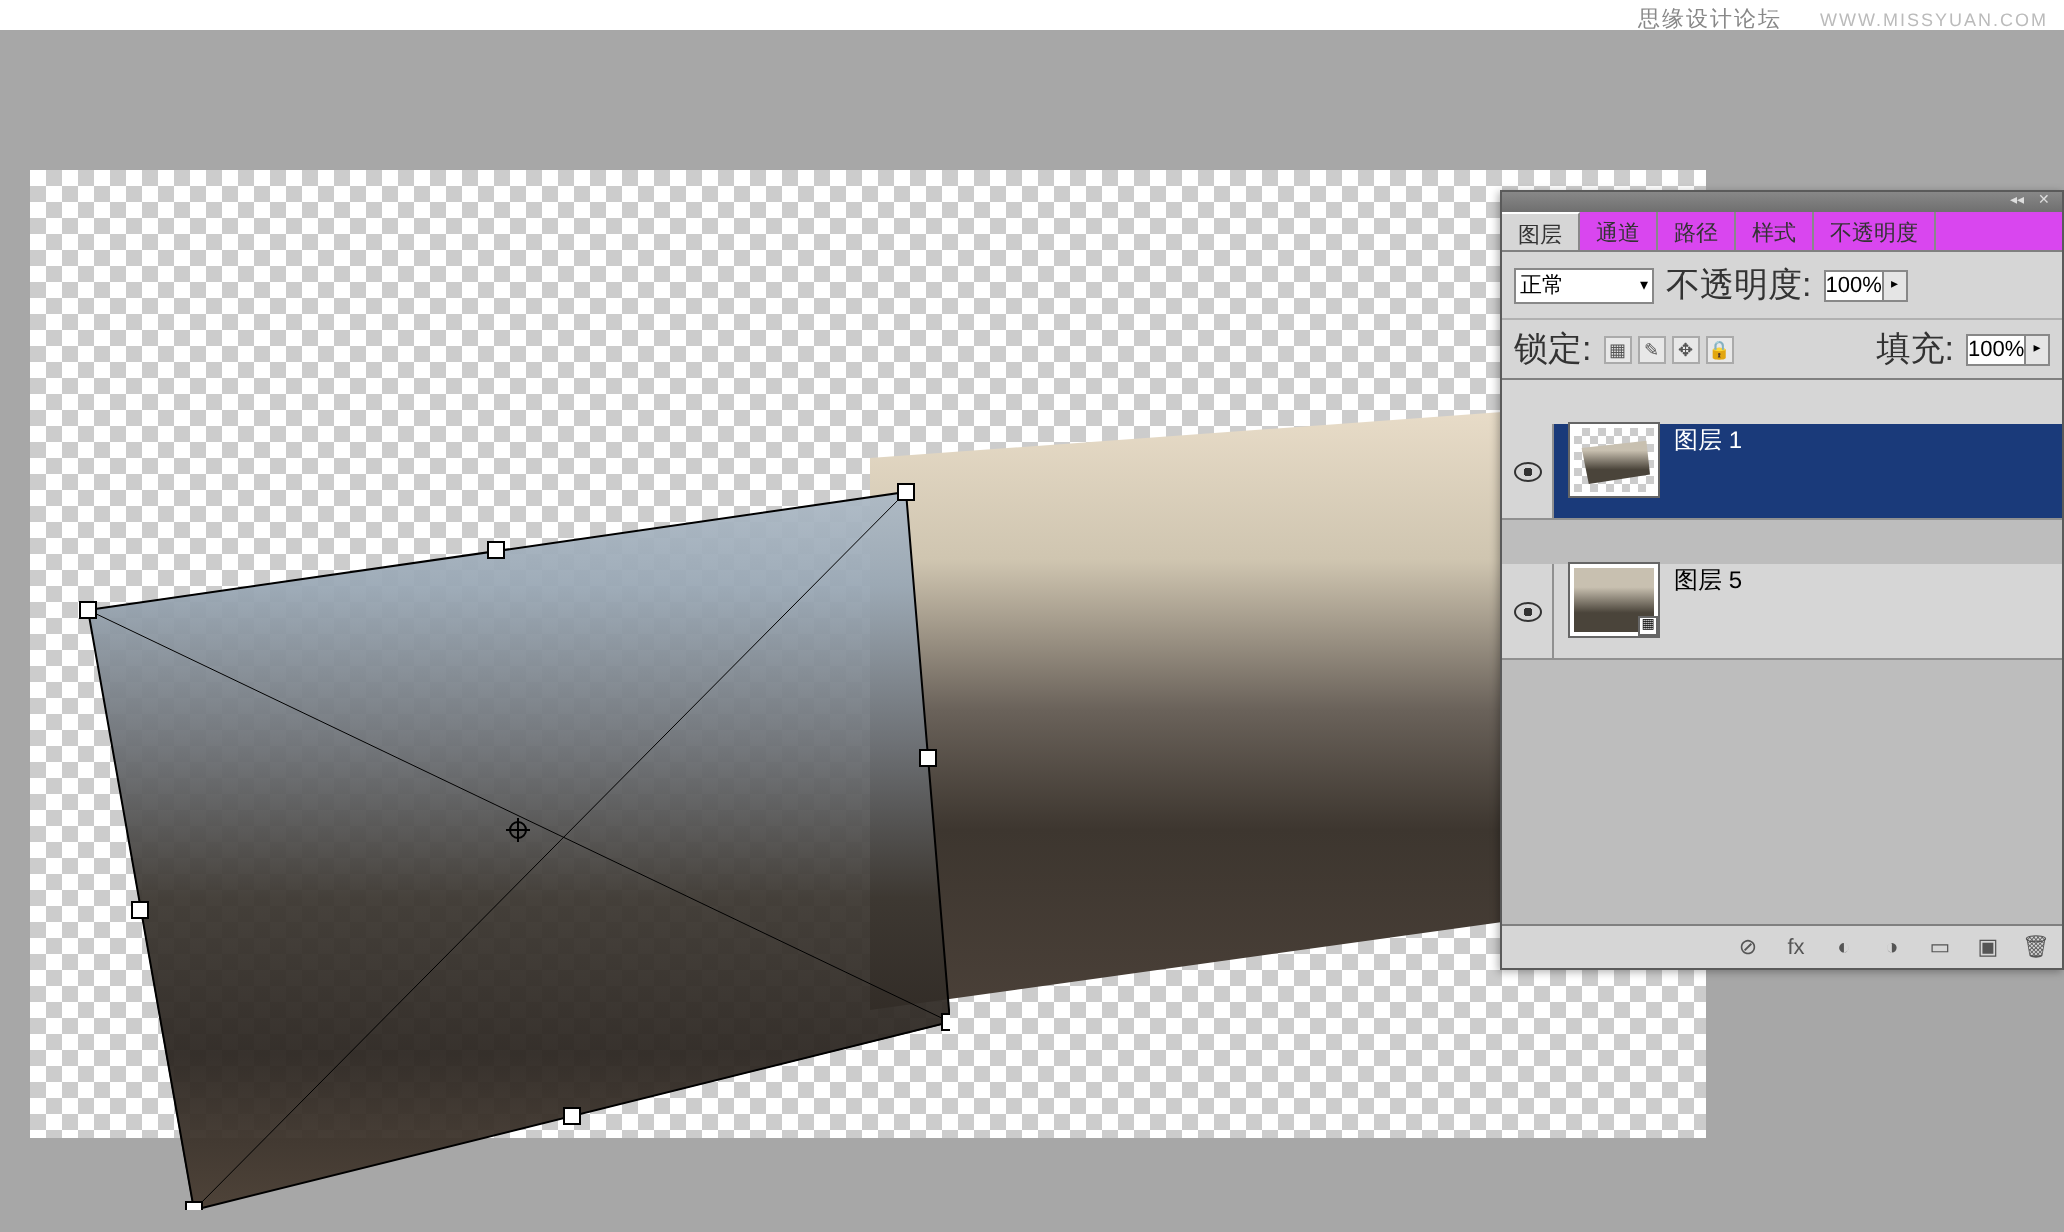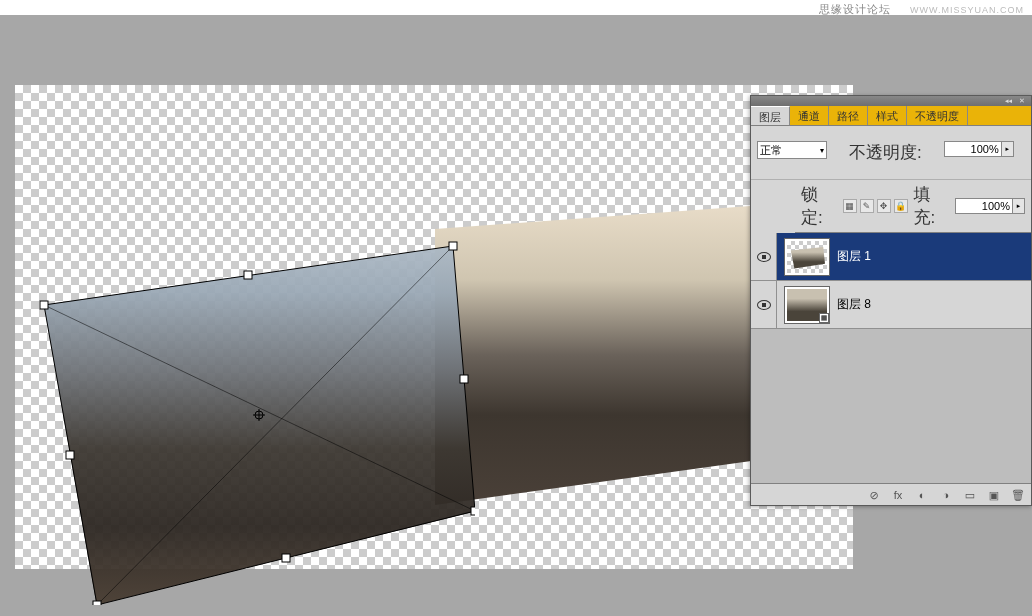--- a/index.html
+++ b/index.html
@@ -105,40 +105,40 @@
     }
     .panel-header-icon {
       width: 8px;
       height: 6px;
       color: #ddd;
       font-size: 7px;
       line-height: 6px;
     }
     .panel-tabs {
       display: flex;
-      background: #eab308;
+      background: #d946ef;
       height: 20px;
       border-bottom: 1px solid #808080;
     }
     .tab {
       padding: 3px 8px;
       font-size: 11px;
       color: #333;
       cursor: pointer;
       border-right: 1px solid #888;
     }
     .tab.active {
       background: #d6d6d6;
       border-top: 1px solid #fff;
     }
     .blend-row {
       display: flex;
-      align-items: flex-start;
-      padding: 15px 6px;
-      gap: 22px;
+      align-items: center;
+      padding: 5px 6px;
+      gap: 6px;
       background: #d6d6d6;
       border-bottom: 1px solid #b0b0b0;
     }
     .blend-select {
       width: 70px;
       height: 18px;
       background: #fff;
       border: 1px solid #888;
       font-size: 11px;
       padding: 0 2px;
@@ -152,21 +152,21 @@
     }
     .label-sm {
       font-size: 17px;
       color: #333;
     }
     .pct-input {
       display: flex;
       align-items: center;
     }
     .pct-box {
-      width: 58px;
+      width: 30px;
       height: 16px;
       background: #fff;
       border: 1px solid #888;
       font-size: 11px;
       text-align: right;
       padding-right: 2px;
       line-height: 14px;
     }
     .pct-arrow {
       width: 12px;
@@ -178,21 +178,20 @@
       text-align: center;
       line-height: 14px;
     }
     .lock-row {
       display: flex;
       align-items: center;
       padding: 3px 6px;
       gap: 6px;
       background: #d6d6d6;
       border-bottom: 1px solid #808080;
-      margin-left: 44px;
     }
     .lock-icons {
       display: flex;
       gap: 3px;
     }
     .lock-ic {
       width: 14px;
       height: 14px;
       background: #e8e8e8;
       border: 1px solid #aaa;
@@ -200,24 +199,24 @@
       text-align: center;
       line-height: 12px;
       color: #555;
     }
     .layers-list {
       background: #bdbdbd;
       min-height: 250px;
     }
     .layer-row {
       display: flex;
-      align-items: center;
       height: 48px;
       border-bottom: 1px solid #909090;
       cursor: pointer;
+      margin-top: 22px;
     }
     .layer-row.selected {
       background: #1a3a7a;
       color: #fff;
     }
     .layer-row:not(.selected) {
       background: #d6d6d6;
       color: #000;
     }
     .vis-col {
@@ -386,21 +385,21 @@
         <span class="layer-name">图层 1</span>
       </div>
       <div class="layer-row">
         <div class="vis-col">
           <div class="eye-icon"></div>
         </div>
         <div class="thumb">
           <div class="thumb-img" style="inset:0"></div>
           <div class="layer-badge">▦</div>
         </div>
-        <span class="layer-name">图层 8</span>
+        <span class="layer-name">图层 5</span>
       </div>
     </div>
 
     <div class="panel-footer">
       <div class="footer-icon">⊘</div>
       <div class="footer-icon">fx</div>
       <div class="footer-icon">◐</div>
       <div class="footer-icon">◑</div>
       <div class="footer-icon">▭</div>
       <div class="footer-icon">▣</div>

